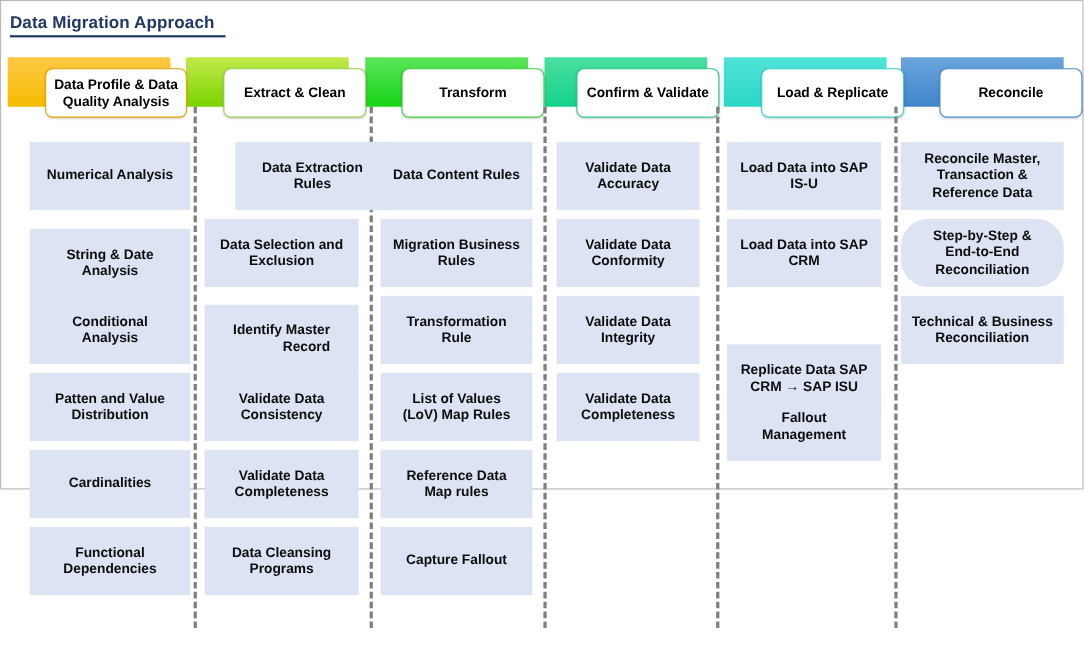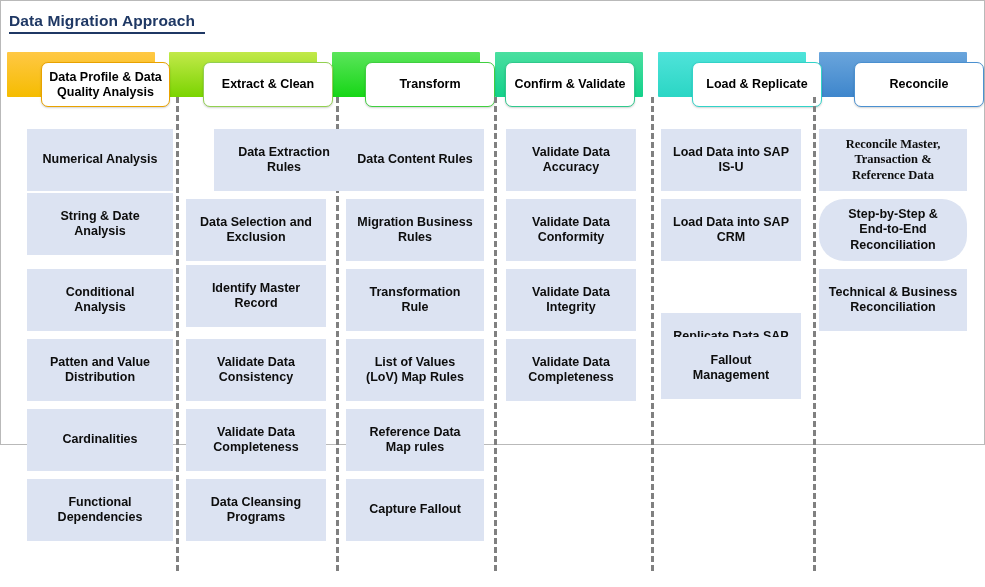--- a/index.html
+++ b/index.html
@@ -102,52 +102,52 @@
       <div class="phase-band" style="left: 331px; width: 148px; background: linear-gradient(rgb(91, 229, 91) 0%, rgb(22, 214, 22) 100%);"></div>
       <div class="phase-band" style="left: 494px; width: 148px; background: linear-gradient(rgb(74, 223, 160) 0%, rgb(19, 209, 138) 100%);"></div>
       <div class="phase-band" style="left: 657px; width: 148px; background: linear-gradient(rgb(79, 227, 218) 0%, rgb(43, 214, 196) 100%);"></div>
       <div class="phase-band" style="left: 818px; width: 148px; background: linear-gradient(rgb(106, 165, 220) 0%, rgb(62, 134, 204) 100%);"></div>
     </div>
   <div id="labels">
       <div class="phase-label" style="left: 40px; width: 129px; border: 1.5px solid rgb(232, 162, 0);">Data Profile &amp; Data
 Quality Analysis</div>
       <div class="phase-label" style="left: 202px; width: 130px; border: 1.5px solid rgb(146, 208, 80); text-align: right;">Extract &amp; Clean</div>
       <div class="phase-label" style="left: 364px; width: 130px; border: 1.5px solid rgb(63, 207, 63);">Transform</div>
-      <div class="phase-label" style="left: 504px; width: 130px; border: 1.5px solid rgb(47, 201, 140); text-align: right;">Confirm &amp;
+      <div class="phase-label" style="left: 523px; width: 130px; border: 1.5px solid rgb(47, 201, 140); text-align: right;">Confirm &amp;
 Validate</div>
       <div class="phase-label" style="left: 691px; width: 130px; border: 1.5px solid rgb(50, 211, 200);">Load &amp;
 Replicate</div>
       <div class="phase-label" style="left: 853px; width: 130px; border: 1.5px solid rgb(74, 144, 208);">Reconcile</div>
     </div>
   <div id="dividers">
       <div class="divider" style="left: 175px;"></div>
       <div class="divider" style="left: 335px;"></div>
       <div class="divider" style="left: 493px;"></div>
       <div class="divider" style="left: 650px;"></div>
       <div class="divider" style="left: 812px;"></div>
     </div>
   <div id="columns">
       <div>
         <div class="item-box" style="left: 26px; width: 146px; top: 128px; height: 62px;">Numerical Analysis</div>
-        <div class="item-box" style="left: 26px; width: 146px; top: 192px; height: 62px;">String  &amp; Date
+        <div class="item-box" style="left: 26px; width: 146px; top: 207px; height: 62px;">String  &amp; Date
 Analysis</div>
         <div class="item-box" style="left: 26px; width: 146px; top: 268px; height: 62px;">Conditional
 Analysis</div>
         <div class="item-box" style="left: 26px; width: 146px; top: 338px; height: 62px;">Patten and Value
 Distribution</div>
         <div class="item-box" style="left: 26px; width: 146px; top: 408px; height: 62px; text-align: right;">Cardinalities</div>
         <div class="item-box" style="left: 26px; width: 146px; top: 478px; height: 62px;">Functional
 Dependencies</div>
       </div>
       <div>
         <div class="item-box" style="left: 185px; width: 140px; top: 128px; height: 62px; margin-left: 28px;">Data Extraction
 Rules</div>
         <div class="item-box" style="left: 185px; width: 140px; top: 198px; height: 62px;">Data Selection and
 Exclusion</div>
-        <div class="item-box" style="left: 185px; width: 140px; top: 264px; height: 62px;">Identify Master
+        <div class="item-box" style="left: 185px; width: 140px; top: 276px; height: 62px; text-align: right;">Identify Master
 Record</div>
         <div class="item-box" style="left: 185px; width: 140px; top: 338px; height: 62px;">Validate Data
 Consistency</div>
         <div class="item-box" style="left: 185px; width: 140px; top: 408px; height: 62px;">Validate Data
 Completeness</div>
         <div class="item-box" style="left: 185px; width: 140px; top: 478px; height: 62px;">Data Cleansing
 Programs</div>
       </div>
       <div>
         <div class="item-box" style="left: 345px; width: 138px; top: 128px; height: 62px;">Data Content Rules</div>
@@ -171,25 +171,25 @@
         <div class="item-box" style="left: 505px; width: 130px; top: 338px; height: 62px;">Validate Data
 Completeness</div>
       </div>
       <div>
         <div class="item-box" style="left: 660px; width: 140px; top: 128px; height: 62px;">Load Data into SAP
 IS-U</div>
         <div class="item-box" style="left: 660px; width: 140px; top: 198px; height: 62px;">Load Data into SAP
 CRM</div>
         <div class="item-box" style="left: 660px; width: 140px; top: 268px; height: 62px; margin-top: 44px;">Replicate Data SAP
 CRM → SAP ISU</div>
-        <div class="item-box" style="left: 660px; width: 140px; top: 336px; height: 62px;">Fallout
+        <div class="item-box" style="left: 660px; width: 140px; top: 356px; height: 62px;">Fallout
 Management</div>
       </div>
       <div>
-        <div class="item-box" style="left: 818px; width: 148px; top: 128px; height: 62px; font-family: Liberation Serif, serif;">Reconcile Master,
+        <div class="item-box" style="left: 818px; width: 148px; top: 128px; height: 62px;">Reconcile Master,
 Transaction &amp;
 Reference Data</div>
         <div class="item-box" style="left: 818px; width: 148px; top: 198px; height: 62px; border-radius: 25px;">Step-by-Step &amp;
 End-to-End
 Reconciliation</div>
         <div class="item-box" style="left: 818px; width: 148px; top: 268px; height: 62px;">Technical &amp; Business
 Reconciliation</div>
       </div>
     </div>
 

